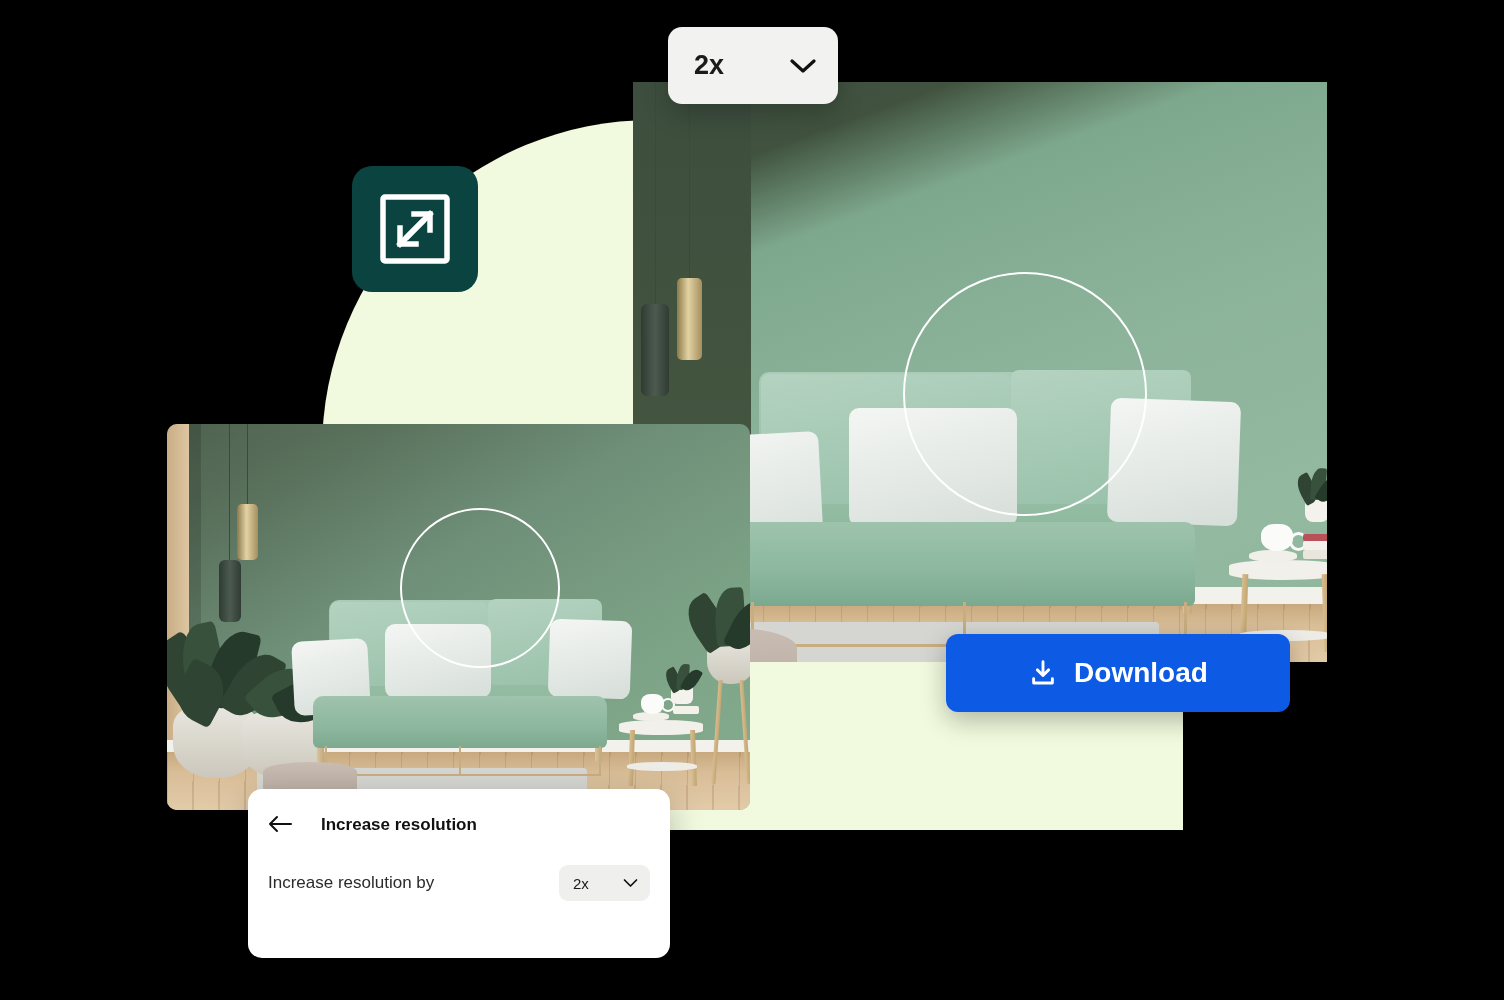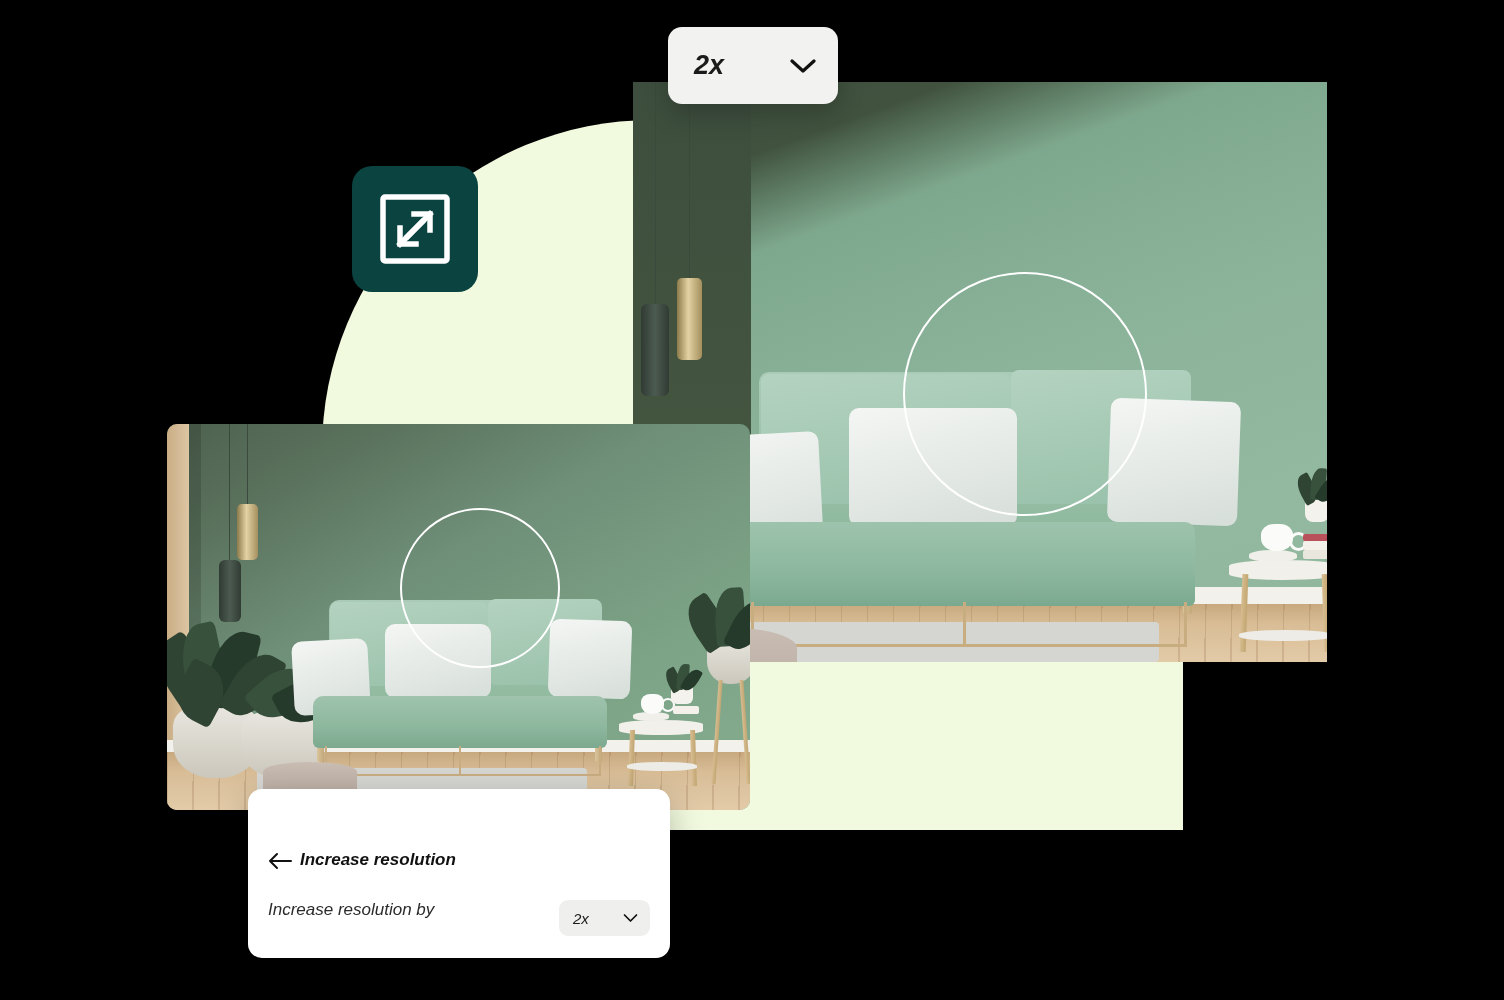--- a/index.html
+++ b/index.html
@@ -1,20 +1,20 @@
 <!DOCTYPE html>
 <html><head>
 <meta charset="utf-8">
 <style>
   html,body{margin:0;padding:0;background:#000;}
   body{
     width:1504px;height:1000px;position:relative;overflow:hidden;
     font-family:"Liberation Sans", sans-serif;
   }
-  .stage{position:absolute;left:0;top:0;width:1504px;height:1000px;background:#000;font-style:italic;}
+  .stage{position:absolute;left:0;top:0;width:1504px;height:1000px;background:#000;}
 
   
   .blob{
     position:absolute;
     left:322px; top:120px;
     width:861px; height:710px;
     background:#f1fade;
     border-top-left-radius:330px 330px;
     z-index:1;
   }
@@ -72,23 +72,23 @@
   .btn-primary{
     position:absolute;display:flex;align-items:center;justify-content:center;gap:16px;
     background:#0d5ae5;color:#fff;border-radius:12px;font-weight:700;
     box-shadow:0 8px 26px rgba(0,0,0,.28);box-sizing:border-box;cursor:pointer;
   }
 
   .panel{
     position:absolute;background:#ffffff;border-radius:14px;
     box-shadow:0 12px 34px rgba(0,0,0,.26);box-sizing:border-box;z-index:40;
   }
-  .panel-head{display:flex;align-items:flex-end;gap:8px;margin-top:35px;}
+  .panel-head{display:flex;align-items:flex-start;gap:29px;}
   .panel-title{font-size:17px;font-weight:700;color:#111;}
-  .panel-row{display:flex;align-items:flex-start;justify-content:space-between;}
+  .panel-row{display:flex;align-items:center;justify-content:space-between;}
   .panel-label{font-size:17px;color:#2b2b2b;}
   .mini-select{
     display:flex;align-items:center;justify-content:space-between;
     background:#efefee;border-radius:9px;box-sizing:border-box;
   }
   .mini-select .val{font-size:15px;font-weight:400;color:#1b1b1b;}
   .apply-btn{
     display:flex;align-items:center;justify-content:center;
     background:#0d5ae5;color:#fff;border-radius:9px;
     font-size:16px;font-weight:700;box-sizing:border-box;cursor:pointer;
@@ -249,20 +249,27 @@
     </svg>
   </div>
 
   <div class="select-pill" style="left:668px;top:27px;width:170px;height:77px;padding:0 22px 0 26px;z-index:50;">
     <span class="val" style="font-size:27px;">2x</span>
     <svg class="chev" width="26" height="16" viewBox="0 0 26 16">
       <path d="M2 3 L13 13 L24 3" fill="none" stroke="#111" stroke-width="3.2" stroke-linecap="round" stroke-linejoin="round"></path>
     </svg>
   </div>
 
+  <div class="btn-primary" style="left:946px;top:634px;width:344px;height:78px;z-index:35;">
+    <svg width="30" height="30" viewBox="0 0 24 24">
+      <path d="M12 3 L12 14 M12 14 L7.5 9.5 M12 14 L16.5 9.5" fill="none" stroke="#fff" stroke-width="2.3" stroke-linecap="round" stroke-linejoin="round"></path>
+      <path d="M4.5 16.5 L4.5 20 L19.5 20 L19.5 16.5" fill="none" stroke="#fff" stroke-width="2.3" stroke-linecap="round" stroke-linejoin="round"></path>
+    </svg>
+    <span style="font-size:28px;">Download</span>
+  </div>
 
   <div class="panel" style="left:248px;top:789px;width:422px;height:169px;padding:20px 20px 18px 20px;">
 
     <div class="panel-head" style="padding:6px 0 0 0;">
       <span style="display:inline-flex;cursor:pointer;">
         <svg width="24" height="18" viewBox="0 0 24 18">
           <path d="M9 2 L2 9 L9 16 M2 9 L23 9" fill="none" stroke="#111" stroke-width="2" stroke-linecap="round" stroke-linejoin="round"></path>
         </svg>
       </span>
       <span class="panel-title">Increase resolution</span>

